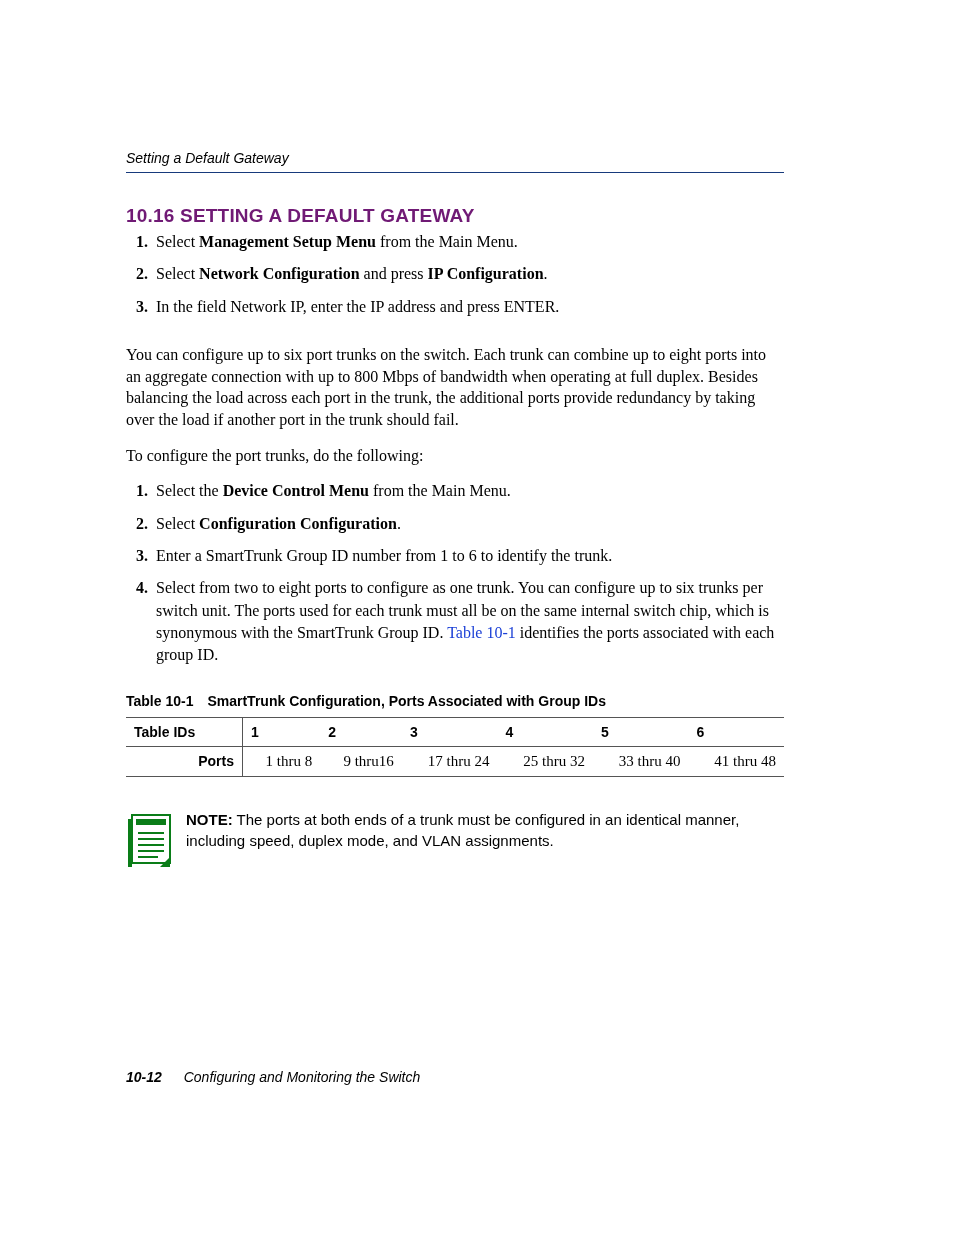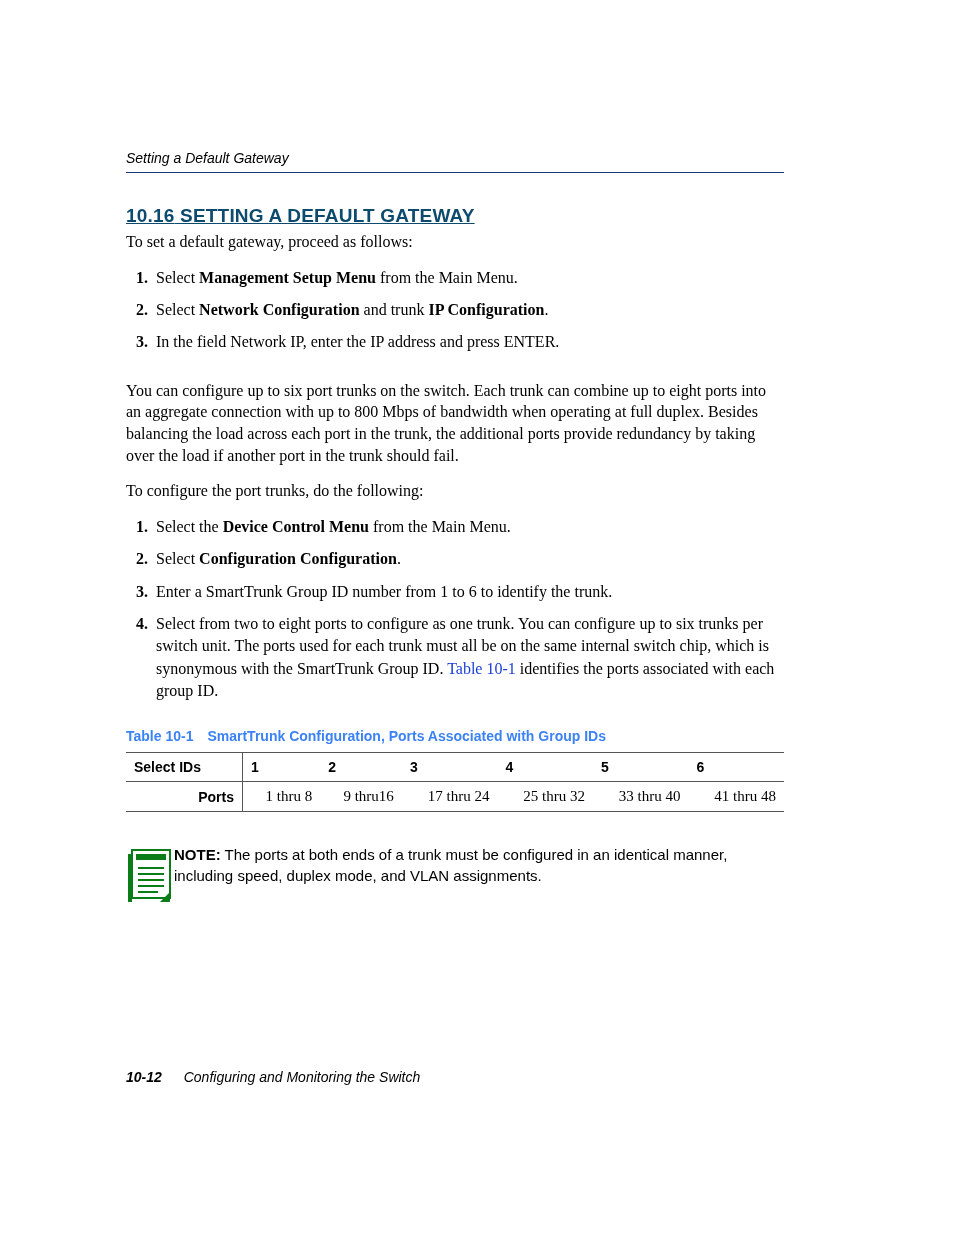--- a/index.html
+++ b/index.html
@@ -22,26 +22,25 @@
     font-style: italic;
     font-size: 14px;
     color: #000;
     border-bottom: 1.5px solid #173A7C;
     padding-bottom: 6px;
     margin-bottom: 32px;
   }
   h2.section-heading {
     font-family: Arial, Helvetica, sans-serif;
     font-weight: bold;
-    color: #0c4a6e;
+    color: #701a75;
     font-size: 19px;
     letter-spacing: 0.2px;
     margin: 7px 0 4px 0;
     text-transform: uppercase;
-    text-decoration: underline;
   }
   h2.section-heading .trailing-sc {
     font-size: 16px;
   }
   p.body {
     margin: 4px 0 14px 0;
     line-height: 1.35;
   }
   ol.steps {
     margin: 0 0 20px 0;
@@ -58,21 +57,21 @@
   }
   .bold { font-weight: bold; }
   a.xref {
     color: #1a3fd6;
     text-decoration: none;
   }
   .table-caption {
     font-family: Arial, Helvetica, sans-serif;
     font-weight: bold;
     font-size: 14px;
-    color: #3b82f6;
+    color: #000000;
     margin: 18px 0 8px 0;
   }
   .table-caption .cap-gap { display: inline-block; width: 14px; }
   table.data-table {
     border-collapse: collapse;
     width: 100%;
     font-size: 15px;
   }
   table.data-table th, table.data-table td {
     text-align: left;
@@ -93,21 +92,21 @@
   table.data-table th:first-child,
   table.data-table td:first-child {
     border-right: 1px solid #555;
     width: 100px;
   }
   table.data-table td { font-family: "Times New Roman", Times, serif; text-align: right; }
 
   .note-block {
     display: flex;
     align-items: flex-start;
-    gap: 0;
+    gap: 12px;
     margin-top: 32px;
   }
   .note-icon {
     flex: 0 0 auto;
   }
   .note-text {
     font-family: Arial, Helvetica, sans-serif;
     font-size: 15px;
     line-height: 1.4;
   }
@@ -132,27 +131,26 @@
 
 <div class="page">
 
   <div class="running-head">Setting a Default Gateway</div>
 
   <div class="sect-block">
     <h2 class="section-heading">
       <span>10.16</span>
       <span>SETTING A DEFAULT GATEWAY</span>
     </h2>
-    <p class="body">To set a default gateway, proceed as follows:</p>
     <ol class="steps">
       <li>
         <span>Select </span><span class="bold">Management Setup Menu</span><span> from the Main Menu.</span>
       </li>
       <li>
-        <span>Select </span><span class="bold">Network Configuration</span><span> and trunk </span><span class="bold">IP Configuration</span><span>.</span>
+        <span>Select </span><span class="bold">Network Configuration</span><span> and press </span><span class="bold">IP Configuration</span><span>.</span>
       </li>
       <li>
         <span>In the field Network IP, enter the IP address and press ENTER.</span>
       </li>
     </ol>
   </div>
 
   <div class="sect-block">
     <p class="body">You can configure up to six port trunks on the switch. Each trunk can combine up to eight ports into an aggregate connection with up to 800 Mbps of bandwidth when operating at full duplex. Besides balancing the load across each port in the trunk, the additional ports provide redundancy by taking over the load if another port in the trunk should fail.</p>
     <p class="body">To configure the port trunks, do the following:</p>
@@ -171,21 +169,21 @@
       </li>
     </ol>
   </div>
 
   <div class="table-caption">
     <span>Table 10-1</span><span class="cap-gap"></span><span>SmartTrunk Configuration, Ports Associated with Group IDs</span>
   </div>
   <table class="data-table">
     <tbody>
         <tr>
-      <th>Select IDs</th>
+      <th>Table IDs</th>
       <th>1</th>
       <th>2</th>
       <th>3</th>
       <th>4</th>
       <th>5</th>
       <th>6</th>
     </tr>
     <tr>
       <td class="rowlabel">Ports</td>
       <td>1 thru 8</td>

